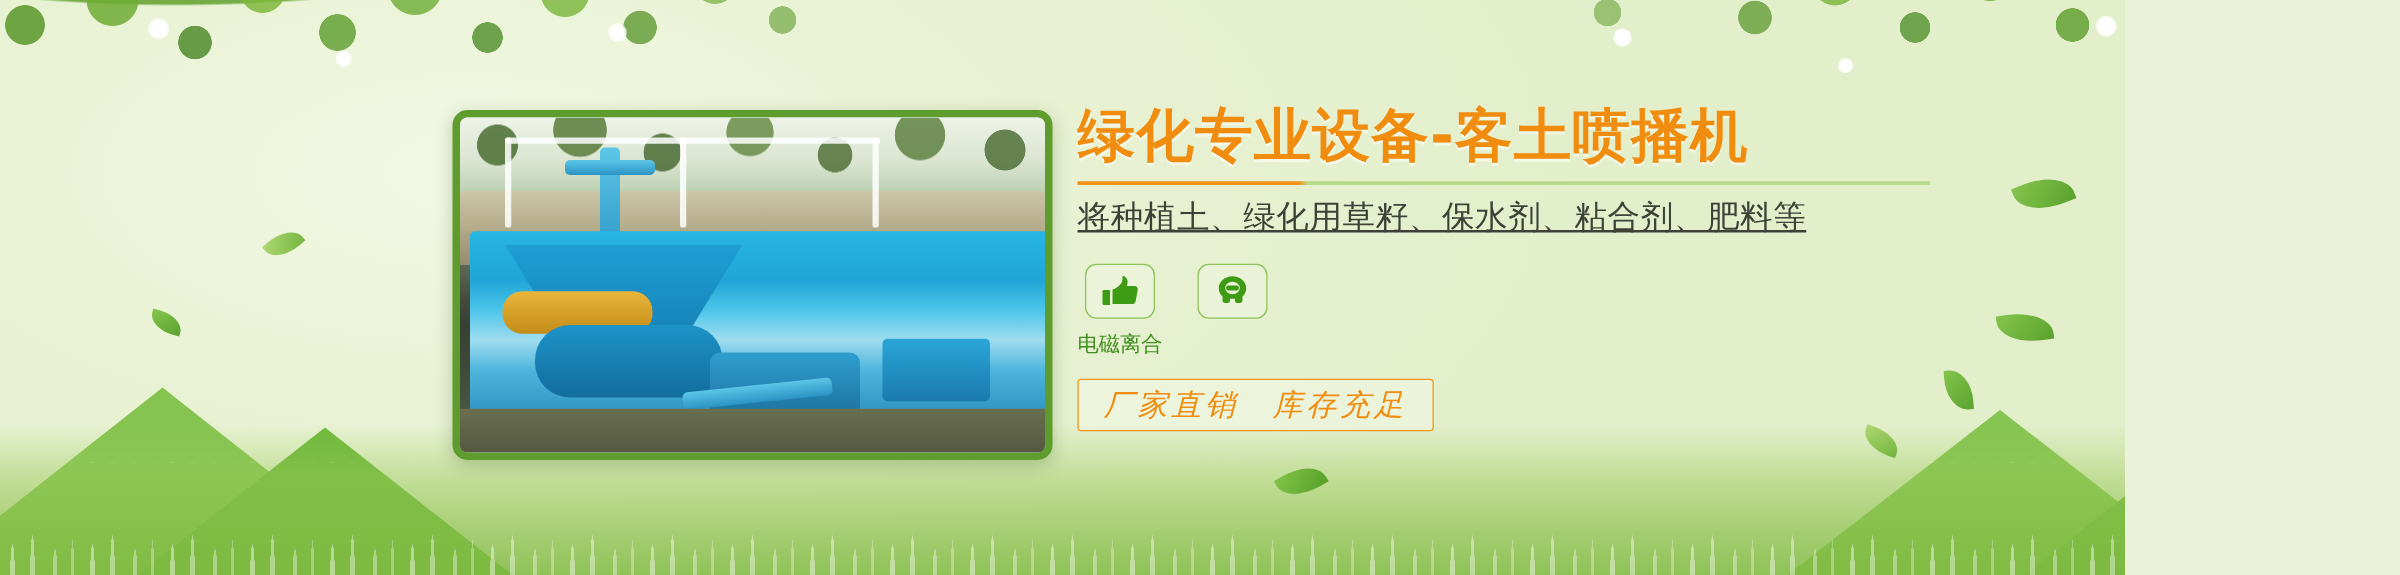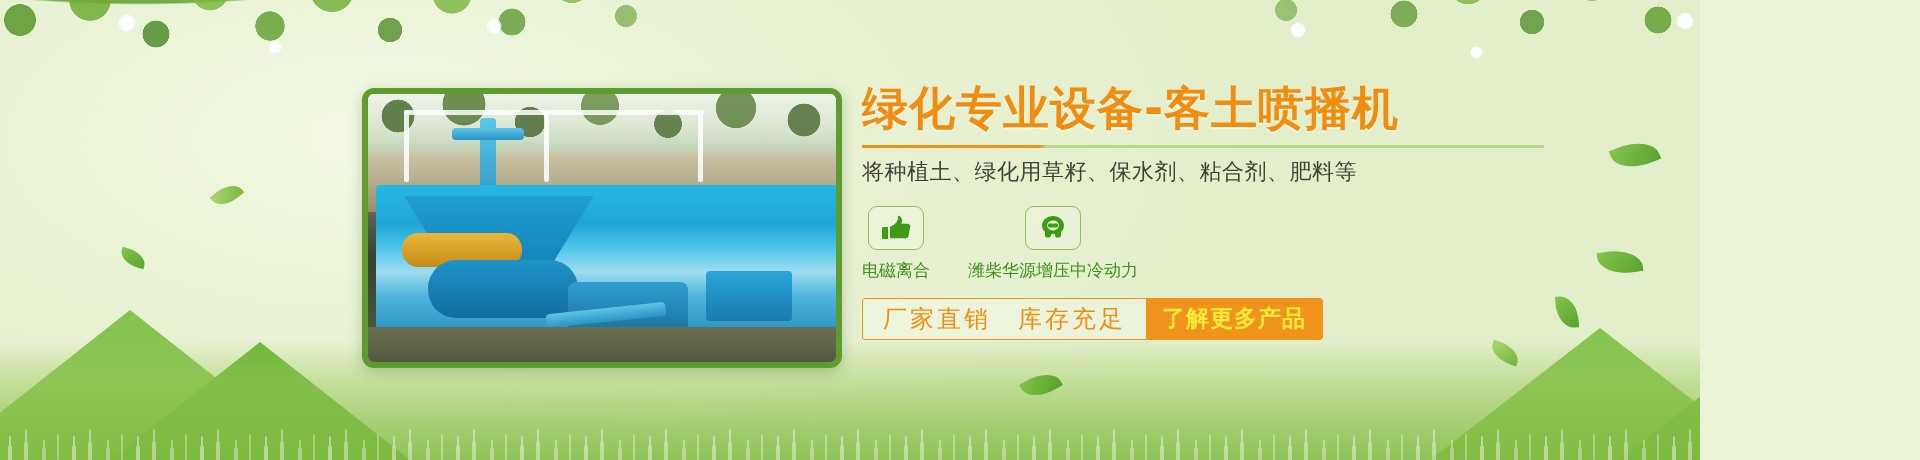--- a/index.html
+++ b/index.html
@@ -185,25 +185,25 @@
     white-space:nowrap;
   }
 
   .divider {
     margin:11px 0 8px 0;
     height:3px; width:682px;
     background:linear-gradient(90deg,#f0931a 0%,#f0931a 26%,#b9d98a 27%,#b9d98a 100%);
   }
 
   .subtitle {
-    font-size:22px; color:#3d4136; line-height:1.45; letter-spacing:.5px;
+    font-size:26px; color:#3d4136; line-height:1.45; letter-spacing:.5px;text-decoration:underline;
   }
 
   .features {
-    margin-top:18px; display:flex; align-items:flex-start; gap:38px;
+    margin-top:18px; display:flex; align-items:flex-start; gap:28px;
   }
   .feature { display:flex; flex-direction:column; align-items:center; }
   .feature-icon {
     width:56px; height:44px;
     border:1.5px solid #8cc25a; border-radius:9px;
     display:flex; align-items:center; justify-content:center;
     background:rgba(255,255,255,.18);
   }
   .feature-icon svg { display:block; }
   .feature-label {
@@ -213,20 +213,21 @@
   .cta {
     margin-top:16px; display:inline-flex; align-items:stretch;
     border:1.5px solid #f0931a; border-radius:3px; overflow:hidden;
     height:42px;
   }
   .cta-text {
     display:flex; align-items:center;
     padding:0 20px; font-size:24px; color:#f08c0e; letter-spacing:3px;
     background:rgba(255,255,255,.28);
     white-space:nowrap;
+    font-style:italic;
   }
   .cta-button {
     display:flex; align-items:center;
     padding:0 16px; font-size:23px; font-weight:bold;
     color:#ffeb3b; background:#f0931a; letter-spacing:1px;
     white-space:nowrap; cursor:pointer;
   }
 </style>
 </head>
 <body>
@@ -310,24 +311,22 @@
 
 
       <div class="feature">
         <div class="feature-icon">
           <svg width="30" height="28" viewBox="0 0 30 28" aria-hidden="true">
             <path fill="#3e9c14" d="M15 2c6 0 11 4.3 11 9.6 0 2.5-1.1 4.8-3 6.5v3.3c0 1.1-.9 2-2 2h-2.2c-1 0-1.8-.8-1.8-1.8V20H13v1.6c0 1-.8 1.8-1.8 1.8H9c-1.1 0-2-.9-2-2v-3.3c-1.9-1.7-3-4-3-6.5C4 6.3 9 2 15 2z"></path>
             <ellipse cx="15" cy="11.4" rx="5.8" ry="5" fill="#eaf3d8"></ellipse>
             <rect x="10" y="9.4" width="10" height="4" rx="1.4" fill="#3e9c14"></rect>
           </svg>
         </div>
-        <div class="feature-label">潍柴华源增压中冷动力</div>
       </div>
 
     </div>
 
     <div class="cta">
       <div class="cta-text">厂家直销　库存充足</div>
-      <div class="cta-button">了解更多产品</div>
     </div>
 
   </div>
 </div>
 
 </body></html>

